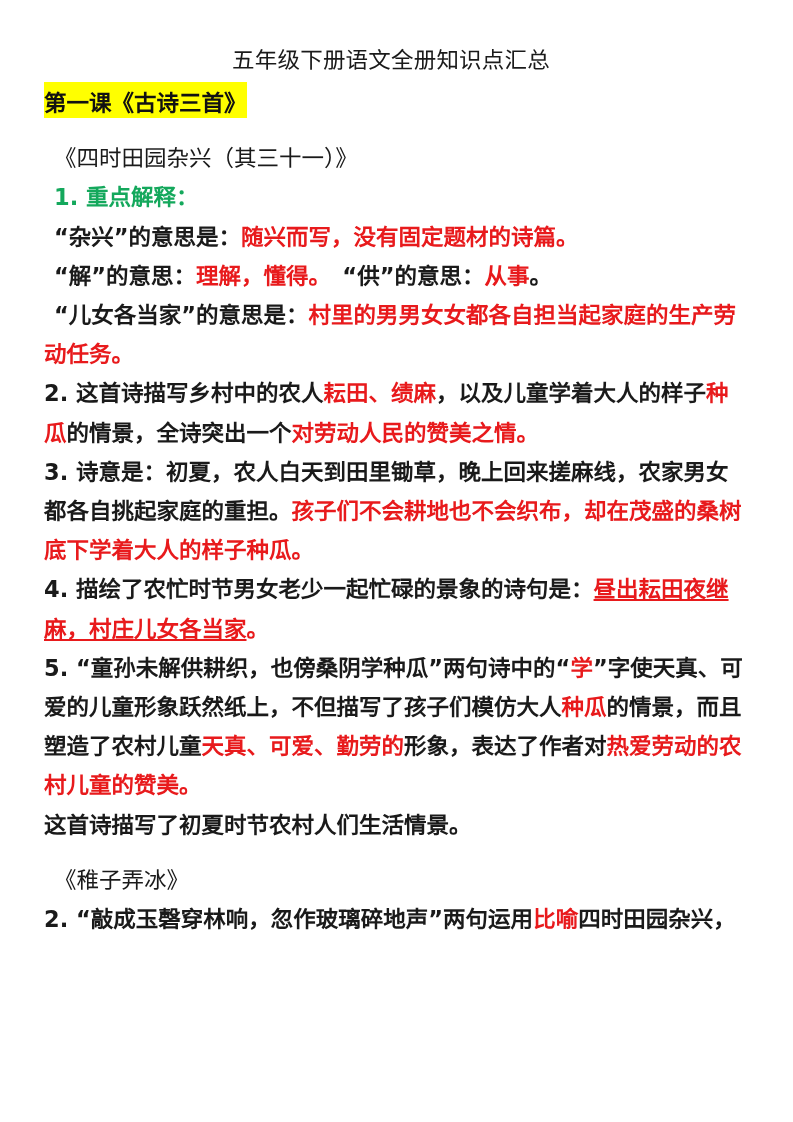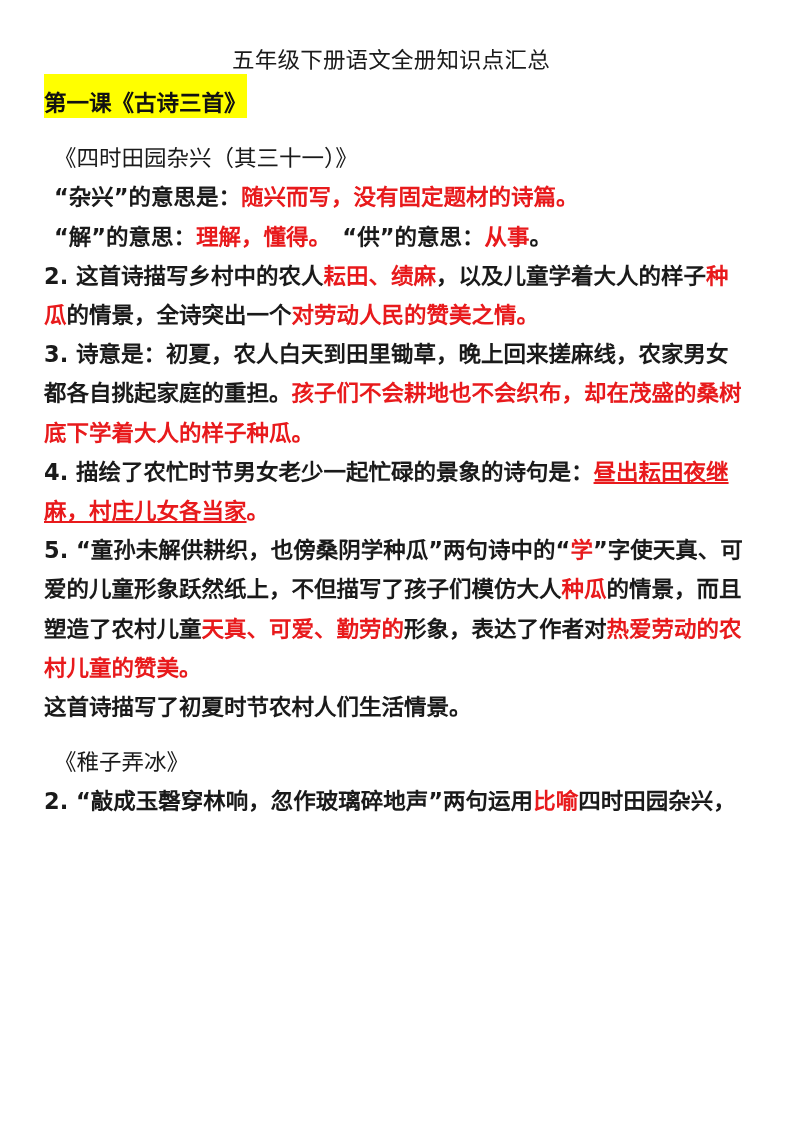--- a/index.html
+++ b/index.html
@@ -49,43 +49,45 @@
   .line.reg {
     font-weight: 400;
     margin-top: 16px;
   }
   .hl {
     background-color: #ffff00;
     color: #111111;
     font-weight: 700;
     box-decoration-break: clone;
     -webkit-box-decoration-break: clone;
-    padding: 16px 0 2px 0;
+    padding: 8px 0 2px 0;
   }
   .r  { color: #e81a1c; }
   .ru { color: #e81a1c; text-decoration: underline; text-decoration-thickness: 1.5px; text-underline-offset: 2px; }
   .g  { color: #14a85c; }
   .k  { color: #1a1a1a; }
 </style>
 </head>
 <body>
 
 <div class="page">
 
   <h1 class="doc-title">五年级下册语文全册知识点汇总</h1>
 
   <p class="line"><span class="hl">第一课《古诗三首》</span></p>
 
   <p class="line reg indent">《四时田园杂兴（其三十一）》</p>
 
+  <p class="line indent"><span class="g">1. 重点解释：</span></p>
 
   <p class="line indent"><span class="k">“杂兴”的意思是：</span><span class="r">随兴而写，没有固定题材的诗篇。</span></p>
 
   <p class="line indent"><span class="k">“解”的意思：</span><span class="r">理解，懂得。</span><span class="k">　“供”的意思：</span><span class="r">从事</span><span class="k">。</span></p>
 
+  <p class="line indent"><span class="k">“儿女各当家”的意思是：</span><span class="r">村里的男男女女都各自担当起家庭的生产劳动任务。</span></p>
 
   <p class="line"><span class="k">2. 这首诗描写乡村中的农人</span><span class="r">耘田、绩麻</span><span class="k">，以及儿童学着大人的样子</span><span class="r">种瓜</span><span class="k">的情景，全诗突出一个</span><span class="r">对劳动人民的赞美之情。</span></p>
 
   <p class="line"><span class="k">3. 诗意是：初夏，农人白天到田里锄草，晚上回来搓麻线，农家男女都各自挑起家庭的重担。</span><span class="r">孩子们不会耕地也不会织布，却在茂盛的桑树底下学着大人的样子种瓜。</span></p>
 
   <p class="line"><span class="k">4. 描绘了农忙时节男女老少一起忙碌的景象的诗句是：</span><span class="ru">昼出耘田夜继麻，村庄儿女各当家</span><span class="r">。</span></p>
 
   <p class="line"><span class="k">5. “童孙未解供耕织，也傍桑阴学种瓜”两句诗中的“</span><span class="r">学</span><span class="k">”字使天真、可爱的儿童形象跃然纸上，不但描写了孩子们模仿大人</span><span class="r">种瓜</span><span class="k">的情景，而且塑造了农村儿童</span><span class="r">天真、可爱、勤劳的</span><span class="k">形象，表达了作者对</span><span class="r">热爱劳动的农村儿童的赞美。</span></p>
 
   <p class="line">这首诗描写了初夏时节农村人们生活情景。</p>

